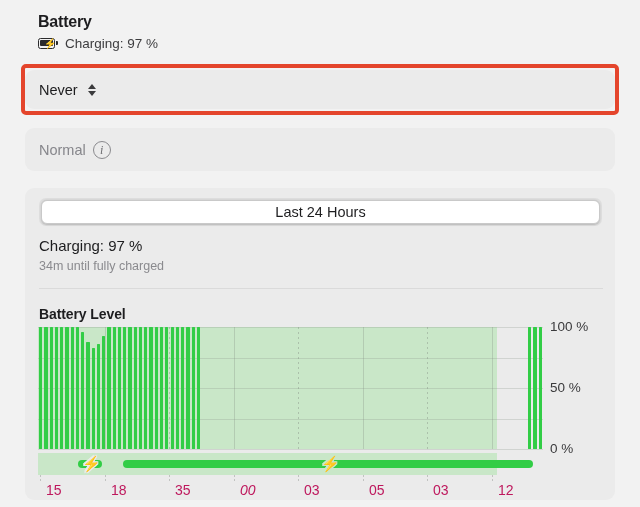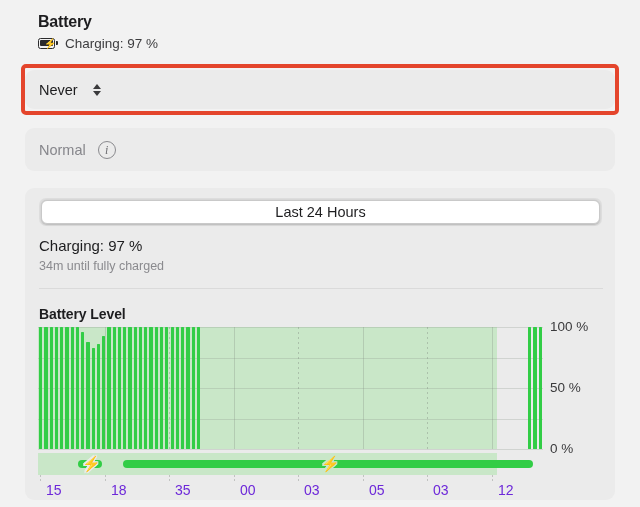--- a/index.html
+++ b/index.html
@@ -97,21 +97,21 @@
     box-sizing: border-box;
   }
   .row-label {
     font-size: 14.5px;
     color: #1d1d1f;
     line-height: 18px;
   }
   .row-right {
     display: flex;
     align-items: center;
-    gap: 12px;
+    gap: 7px;
   }
   .row-value {
     font-size: 14.5px;
     color: #1d1d1f;
   }
   .row-value.muted {
     color: #86868b;
   }
 
   
@@ -367,21 +367,21 @@
     width: 1px;
     height: 6px;
     background: repeating-linear-gradient(to bottom,
       rgba(150,155,150,0.5) 0px, rgba(150,155,150,0.5) 2px,
       transparent 2px, transparent 4px);
   }
   .xlab {
     position: absolute;
     top: 2px;
     font-size: 14px;
-    color: #6d28d9;
+    color: #be185d;
     line-height: 18px;
   }
 </style>
 </head>
 <body>
 
 <div id="header">
   <div id="battery-title">Battery</div>
   <div id="charging-line">
     <span class="batt-glyph">
@@ -504,21 +504,21 @@
   </div>
 
   <div id="xaxis">
       <div class="xtick-line" style="left: 2px;"></div>
       <div class="xlab" style="left: 8px;">15</div>
       <div class="xtick-line" style="left: 67px;"></div>
       <div class="xlab" style="left: 73px;">18</div>
       <div class="xtick-line" style="left: 131px;"></div>
       <div class="xlab" style="left: 137px;">35</div>
       <div class="xtick-line" style="left: 196px;"></div>
-      <div class="xlab" style="left: 202px;">00</div>
+      <div class="xlab" style="left: 202px; font-style: italic;">00</div>
       <div class="xtick-line" style="left: 260px;"></div>
       <div class="xlab" style="left: 266px;">03</div>
       <div class="xtick-line" style="left: 325px;"></div>
       <div class="xlab" style="left: 331px;">05</div>
       <div class="xtick-line" style="left: 389px;"></div>
       <div class="xlab" style="left: 395px;">03</div>
       <div class="xtick-line" style="left: 454px;"></div>
       <div class="xlab" style="left: 460px;">12</div>
     </div>
 

